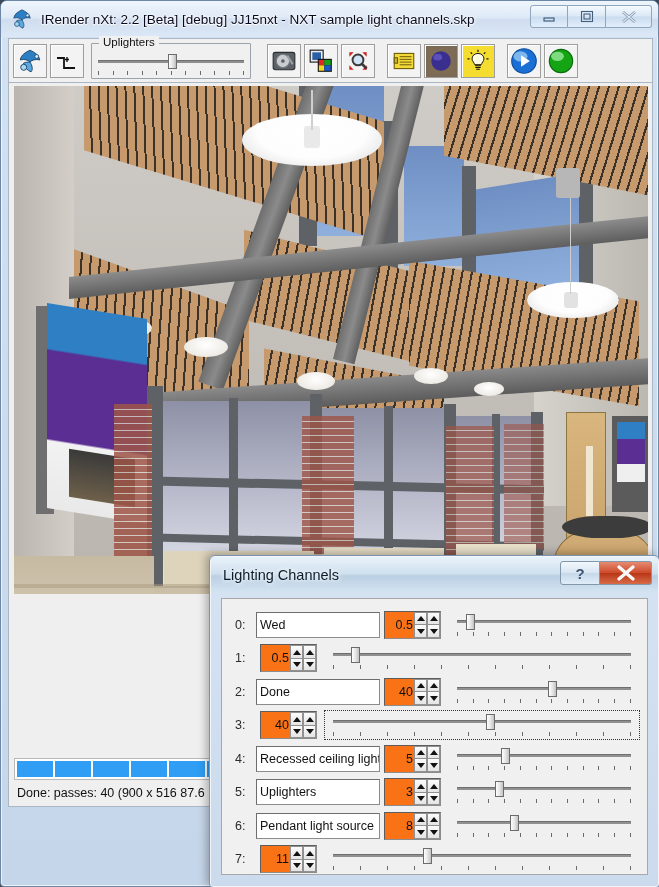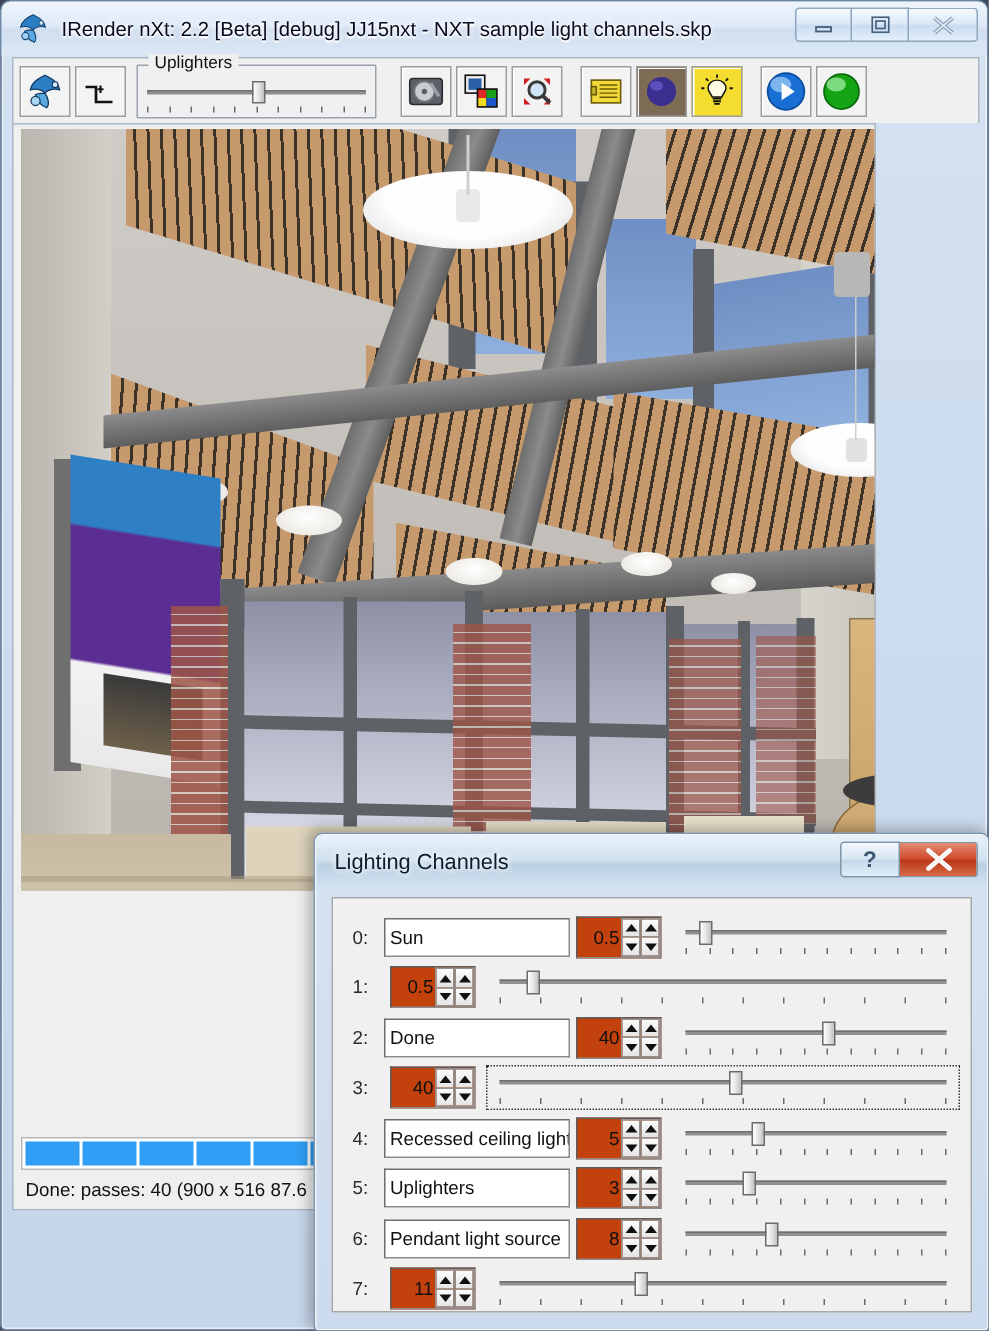--- a/index.html
+++ b/index.html
@@ -74,21 +74,21 @@
     border:1px solid #6d6d6d;
   }
   .trackbar .ticks {
     position:absolute; left:6px; right:6px; top:19px; height:5px;
     display:flex; justify-content:space-between;
   }
   .trackbar .ticks i { width:1px; height:4px; background:#6a6a6a; display:block; }
 
   
   #render-pane {
-    position:absolute; left:7px; top:81px; width:576px; height:725px;
+    position:absolute; left:7px; top:81px; width:645px; height:725px;
     background:#efefef; border:1px solid #a9b6c4; overflow:hidden;
   }
   #render-image {
     position:absolute; left:5px; top:3px; width:634px; height:508px;
     overflow:hidden; background:#8f9196;
   }
   #render-image > * { position:absolute; }
 
   
   .wall { background: linear-gradient(to bottom,#cfcbc6,#b9b4ae); }
@@ -176,21 +176,21 @@
   .ch-row { display:flex; align-items:center; height:33.5px; }
   .ch-index { width:26px; font-size:12.5px; color:#2b2b2b; padding-left:5px; }
   .ch-name {
     width:124px; height:26px; background:#fff;
     border:1px solid #8c8c8c; border-top-color:#6d6d6d; border-left-color:#6d6d6d;
     font-size:12.5px; color:#111; line-height:24px; padding-left:3px;
     white-space:nowrap; overflow:hidden;
   }
   .ch-spin {
     margin-left:4px; width:57px; height:28px; display:flex;
-    background:#c2410c; border:1px solid #8c8c8c;
+    background:#f97316; border:1px solid #8c8c8c;
     border-top-color:#5d5d5d; border-left-color:#5d5d5d;
   }
   .ch-val {
     flex:1; text-align:right; font-size:12.5px; color:#111;
     line-height:26px; padding-right:1px;
   }
   .spin-pair { width:13px; display:flex; flex-direction:column; }
   .spin-pair b {
     flex:1; display:flex; align-items:center; justify-content:center;
     background: linear-gradient(to bottom,#fcfcfc,#e4e4e4);
@@ -499,21 +499,21 @@
             <path d="M3 2 L17 14 M17 2 L3 14" stroke="#f4f4f4" stroke-width="1.2" fill="none"></path>
           </svg>
         </div>
       </div>
     </div>
 
     <div id="dlg-body">
 
       <div class="ch-row">
         <div class="ch-index">0:</div>
-        <div class="ch-name">Sun</div>
+        <div class="ch-name">Wed</div>
         <div class="ch-spin">
           <div class="ch-val">0.5</div>
           <div class="spin-pair">
             <b>
                 <span class="arrow-up"></span>
               </b>
             <b>
                 <span class="arrow-dn"></span>
               </b>
           </div>

